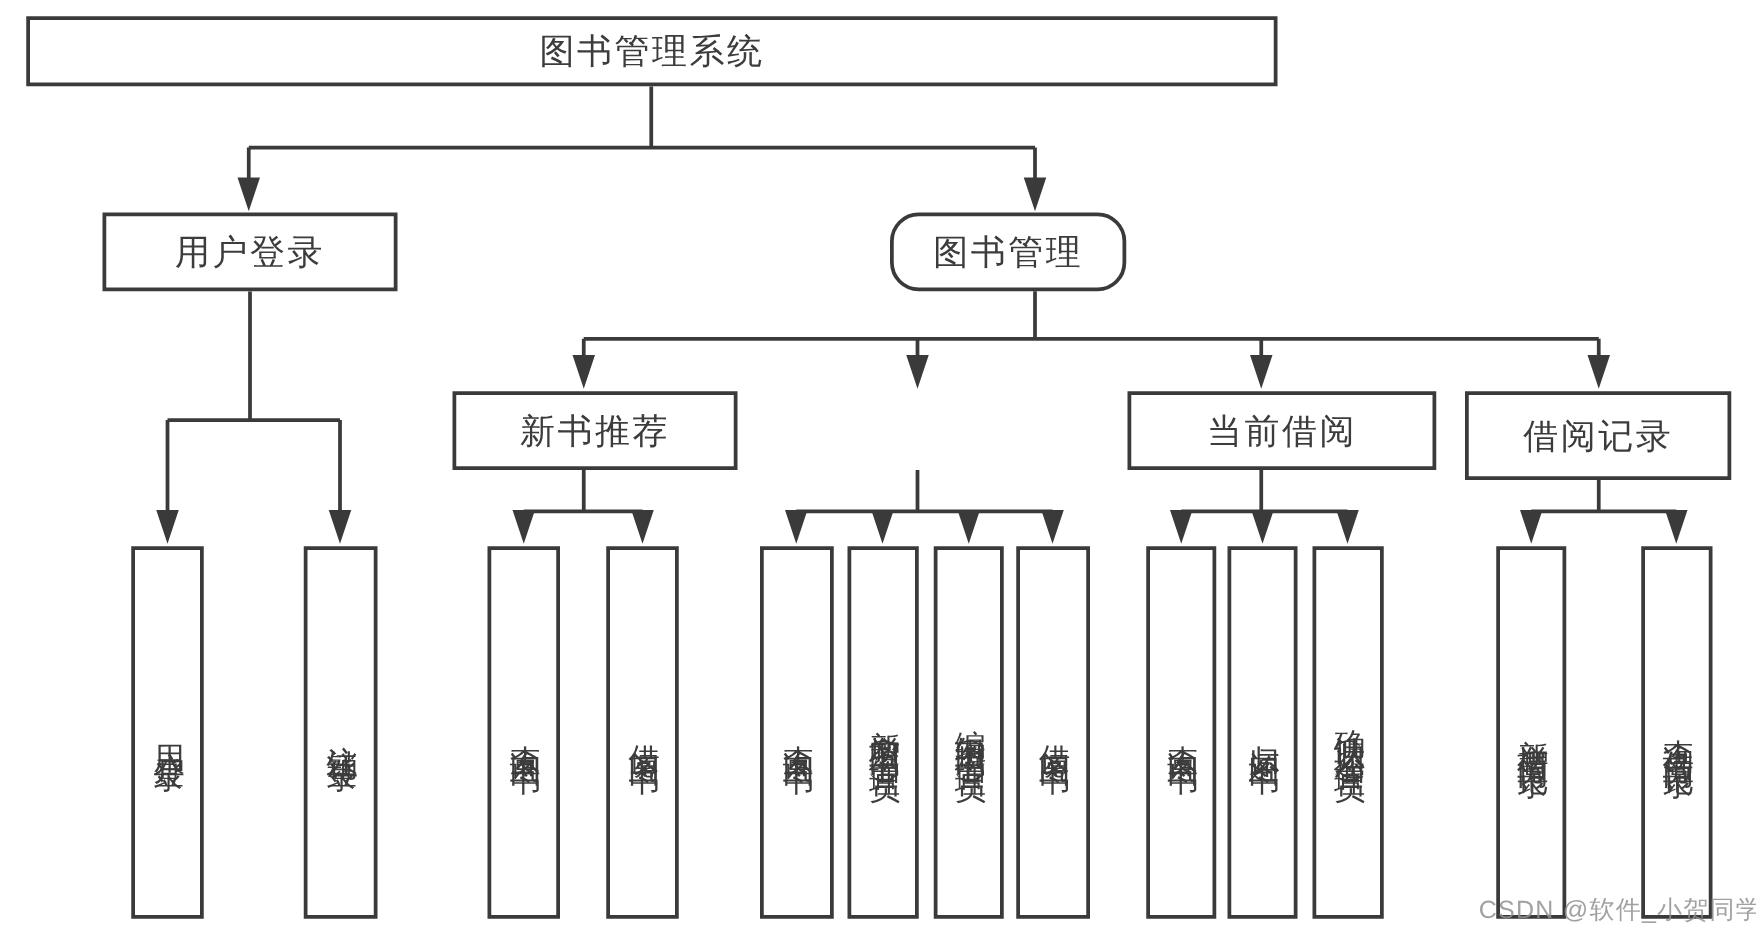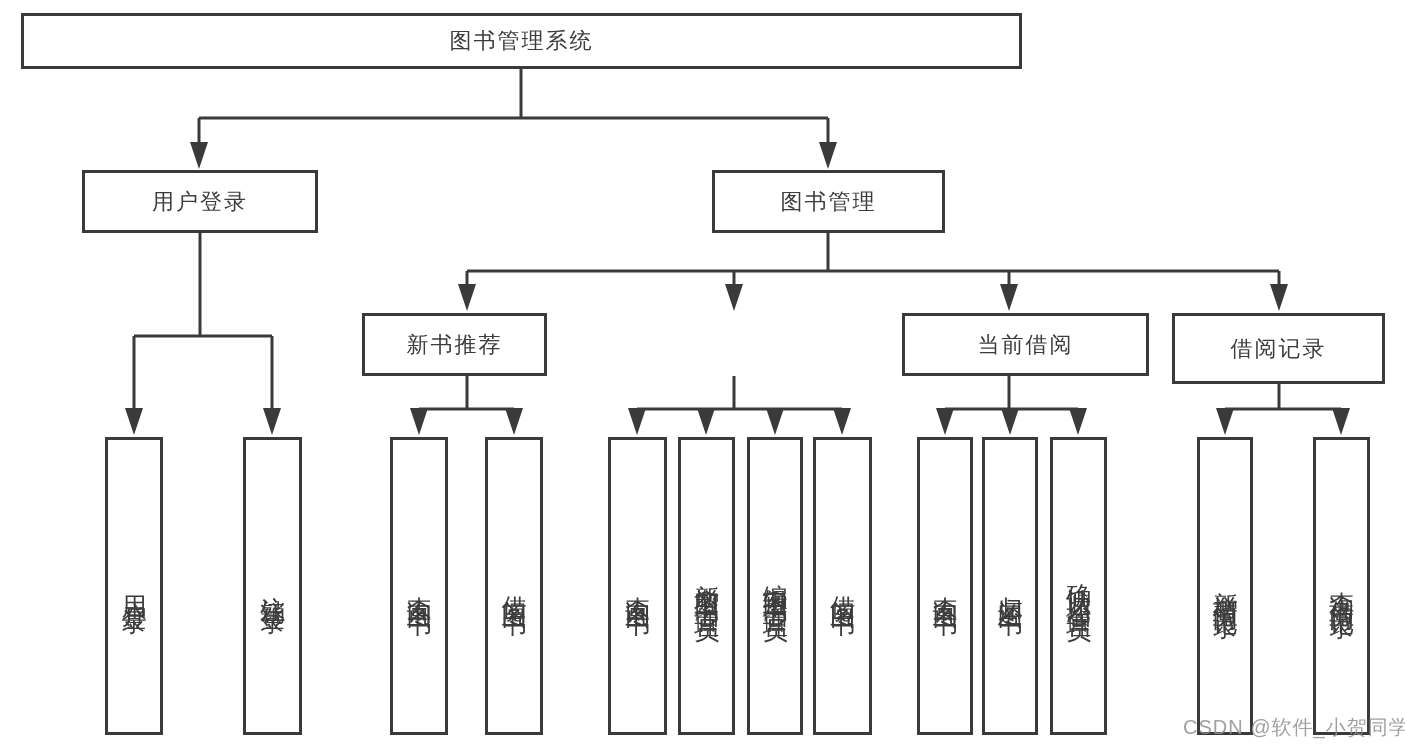--- a/index.html
+++ b/index.html
@@ -16,21 +16,21 @@
     position: absolute;
     box-sizing: border-box;
     border: 3px solid #3a3a3a;
     background: #ffffff;
     display: flex;
     align-items: center;
     justify-content: center;
     z-index: 1;
   }
   .hlabel {
-    font-size: 22px;
+    font-size: 28px;
     color: #3c3c3c;
     letter-spacing: 2px;
     white-space: nowrap;
   }
   .vlabel {
     writing-mode: vertical-rl;
     text-orientation: mixed;
     font-size: 25px;
     letter-spacing: 5px;
     color: #3c3c3c;
@@ -114,25 +114,25 @@
     </g>
   </svg>
 
   <div class="box" style="left:21px; top:13px; width:1001px; height:56px;">
     <span class="hlabel">图书管理系统</span>
   </div>
 
   <div class="box" style="left:82px; top:170px; width:236px; height:63px;">
     <span class="hlabel">用户登录</span>
   </div>
-  <div class="box" style="left:712px; top:170px; width:233px; height:63px;">
+  <div class="box" style="left:712px; top:170px; width:189px; height:63px;border-radius:23px;">
     <span class="hlabel">图书管理</span>
   </div>
 
-  <div class="box" style="left:362px; top:313px; width:185px; height:63px;">
+  <div class="box" style="left:362px; top:313px; width:228px; height:63px;">
     <span class="hlabel">新书推荐</span>
   </div>
   <div class="box" style="left:902px; top:313px; width:247px; height:63px;">
     <span class="hlabel">当前借阅</span>
   </div>
   <div class="box" style="left:1172px; top:313px; width:213px; height:71px;">
     <span class="hlabel">借阅记录</span>
   </div>
 
   <div class="box" style="left:105px; top:437px; width:58px; height:298px;">

